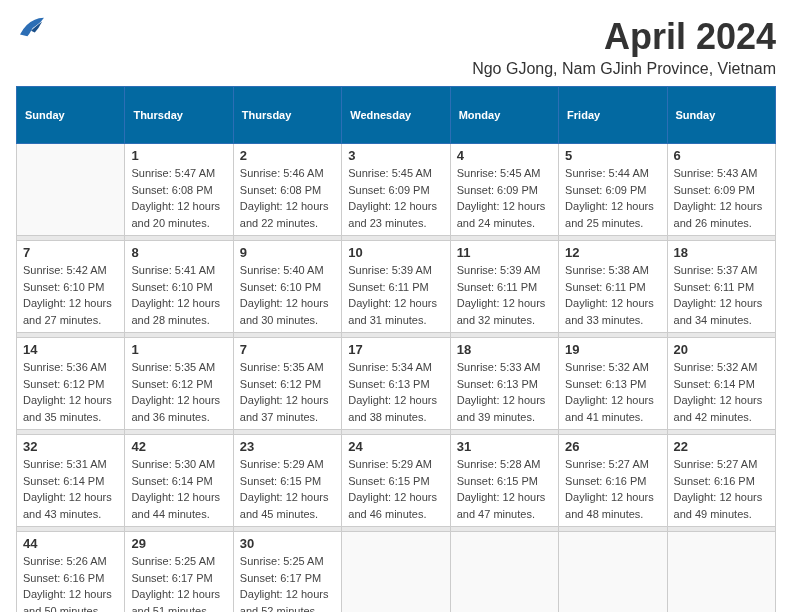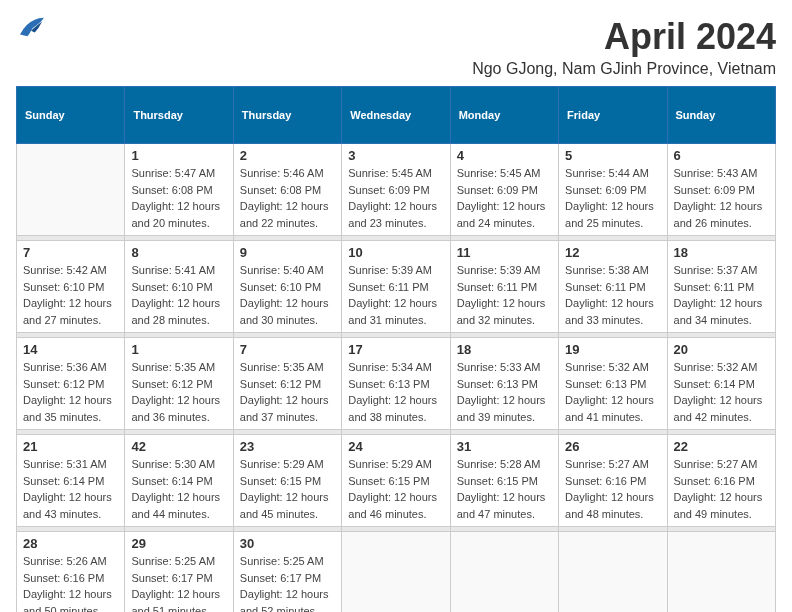--- a/index.html
+++ b/index.html
@@ -221,21 +221,21 @@
         <td style="height: 5px; padding: 0px; background: rgb(232, 232, 232);"></td>
         <td style="height: 5px; padding: 0px; background: rgb(232, 232, 232);"></td>
         <td style="height: 5px; padding: 0px; background: rgb(232, 232, 232);"></td>
         <td style="height: 5px; padding: 0px; background: rgb(232, 232, 232);"></td>
         <td style="height: 5px; padding: 0px; background: rgb(232, 232, 232);"></td>
         <td style="height: 5px; padding: 0px; background: rgb(232, 232, 232);"></td>
         <td style="height: 5px; padding: 0px; background: rgb(232, 232, 232);"></td>
       </tr>
       <tr>
         <td>
-          <div class="day-num">21</div>
+          <div class="day-num">32</div>
           <div class="day-detail">Sunrise: 5:31 AM<br>Sunset: 6:14 PM<br>Daylight: 12 hours<br>and 43 minutes.</div>
         </td>
         <td>
           <div class="day-num">42</div>
           <div class="day-detail">Sunrise: 5:30 AM<br>Sunset: 6:14 PM<br>Daylight: 12 hours<br>and 44 minutes.</div>
         </td>
         <td>
           <div class="day-num">23</div>
           <div class="day-detail">Sunrise: 5:29 AM<br>Sunset: 6:15 PM<br>Daylight: 12 hours<br>and 45 minutes.</div>
         </td>
@@ -260,21 +260,21 @@
         <td style="height: 5px; padding: 0px; background: rgb(232, 232, 232);"></td>
         <td style="height: 5px; padding: 0px; background: rgb(232, 232, 232);"></td>
         <td style="height: 5px; padding: 0px; background: rgb(232, 232, 232);"></td>
         <td style="height: 5px; padding: 0px; background: rgb(232, 232, 232);"></td>
         <td style="height: 5px; padding: 0px; background: rgb(232, 232, 232);"></td>
         <td style="height: 5px; padding: 0px; background: rgb(232, 232, 232);"></td>
         <td style="height: 5px; padding: 0px; background: rgb(232, 232, 232);"></td>
       </tr>
       <tr>
         <td>
-          <div class="day-num">28</div>
+          <div class="day-num">44</div>
           <div class="day-detail">Sunrise: 5:26 AM<br>Sunset: 6:16 PM<br>Daylight: 12 hours<br>and 50 minutes.</div>
         </td>
         <td>
           <div class="day-num">29</div>
           <div class="day-detail">Sunrise: 5:25 AM<br>Sunset: 6:17 PM<br>Daylight: 12 hours<br>and 51 minutes.</div>
         </td>
         <td>
           <div class="day-num">30</div>
           <div class="day-detail">Sunrise: 5:25 AM<br>Sunset: 6:17 PM<br>Daylight: 12 hours<br>and 52 minutes.</div>
         </td>

